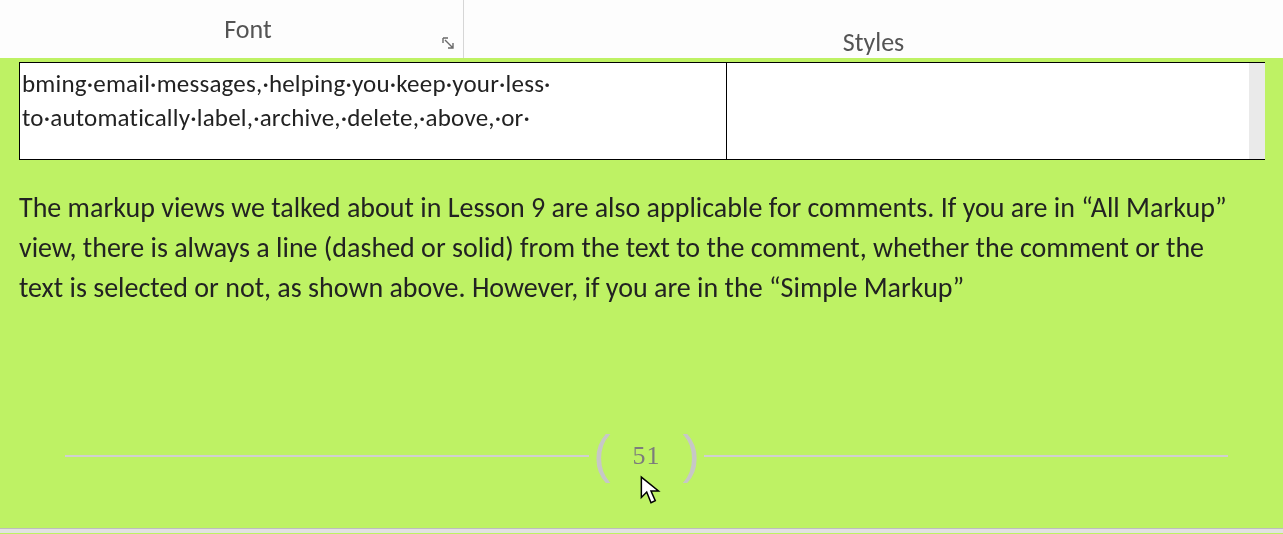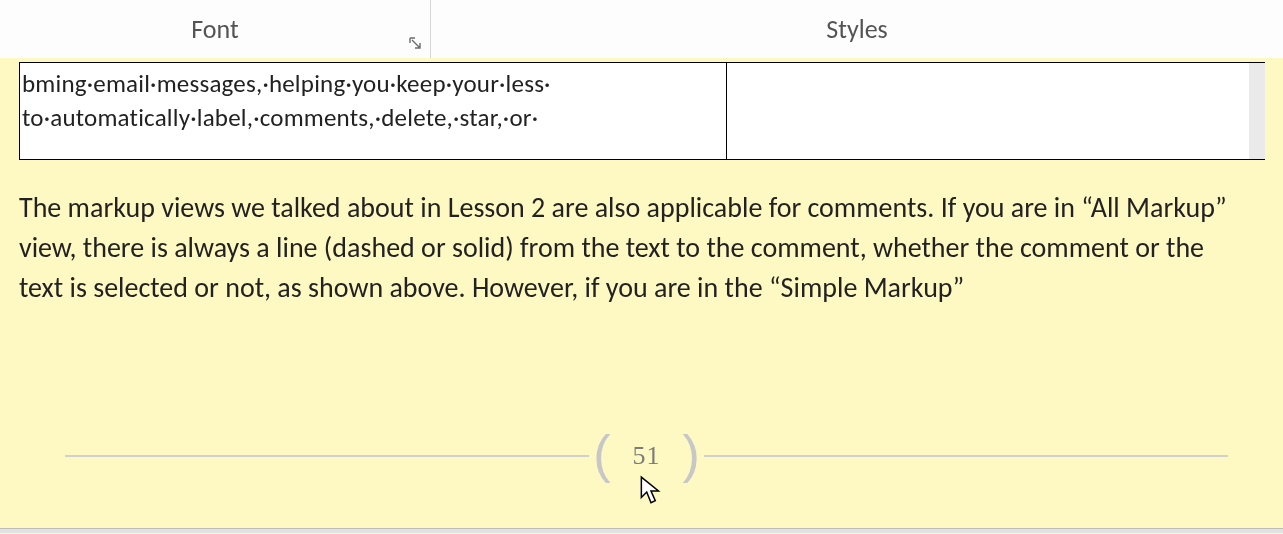--- a/index.html
+++ b/index.html
@@ -27,23 +27,23 @@
   }
   .ribbon-group {
     display: flex;
     align-items: center;
     justify-content: center;
     font-size: 26px;
     color: #545454;
     position: relative;
     border-right: 1px solid #d6d6d6;
   }
-  .ribbon-group.font      { width: 430px; }
+  .ribbon-group.font      { width: 430px; margin-left: 33px; }
   .ribbon-group.paragraph { width: 450px; }
-  .ribbon-group.styles    { flex: 1; border-right: none; }
+  .ribbon-group.styles    { flex: 1; border-right: none; align-items: flex-end; }
 
   .dlg-launcher {
     position: absolute;
     right: 6px;
     bottom: 6px;
     width: 18px;
     height: 18px;
     display: flex;
     align-items: center;
     justify-content: center;
@@ -76,21 +76,21 @@
     background: #d9e8f6;
   }
 
   
   .page-wrap {
     position: absolute;
     top: 58px;
     left: 0;
     right: 0;
     bottom: 0;
-    background: #fef9c3;
+    background: #bef264;
   }
 
   .page {
     position: absolute;
     left: 0;
     top: 0;
     width: 1283px;
     height: 475px;
   }
 
@@ -231,29 +231,29 @@
     <span>Styles</span>
   </div>
 </div>
 
 <div class="page-wrap">
   <div class="page">
 
     <div class="cell-frame">
       <div class="cell-left">
         <div class="line">bming·email·messages,·helping·you·keep·your·less·</div>
-        <div class="line">to·automatically·label,·comments,·delete,·star,·or·</div>
+        <div class="line">to·automatically·label,·archive,·delete,·above,·or·</div>
       </div>
       <div class="divider"></div>
       <div class="cell-right">
         <div class="cell-right-shade"></div>
       </div>
     </div>
 
-    <div class="body-paragraph">The markup views we talked about in Lesson 2 are also applicable for comments. If you are in “All Markup” view, there is always a line (dashed or solid) from the text to the comment, whether the comment or the text is selected or not, as shown above. However, if you are in the “Simple Markup”</div>
+    <div class="body-paragraph">The markup views we talked about in Lesson 9 are also applicable for comments. If you are in “All Markup” view, there is always a line (dashed or solid) from the text to the comment, whether the comment or the text is selected or not, as shown above. However, if you are in the “Simple Markup”</div>
 
     <div class="page-number-row">
       <div class="rule"></div>
       <span class="bracket left"></span>
       <span class="num">51</span>
       <span class="bracket right"></span>
       <div class="rule"></div>
     </div>
 
     <div class="cursor">

